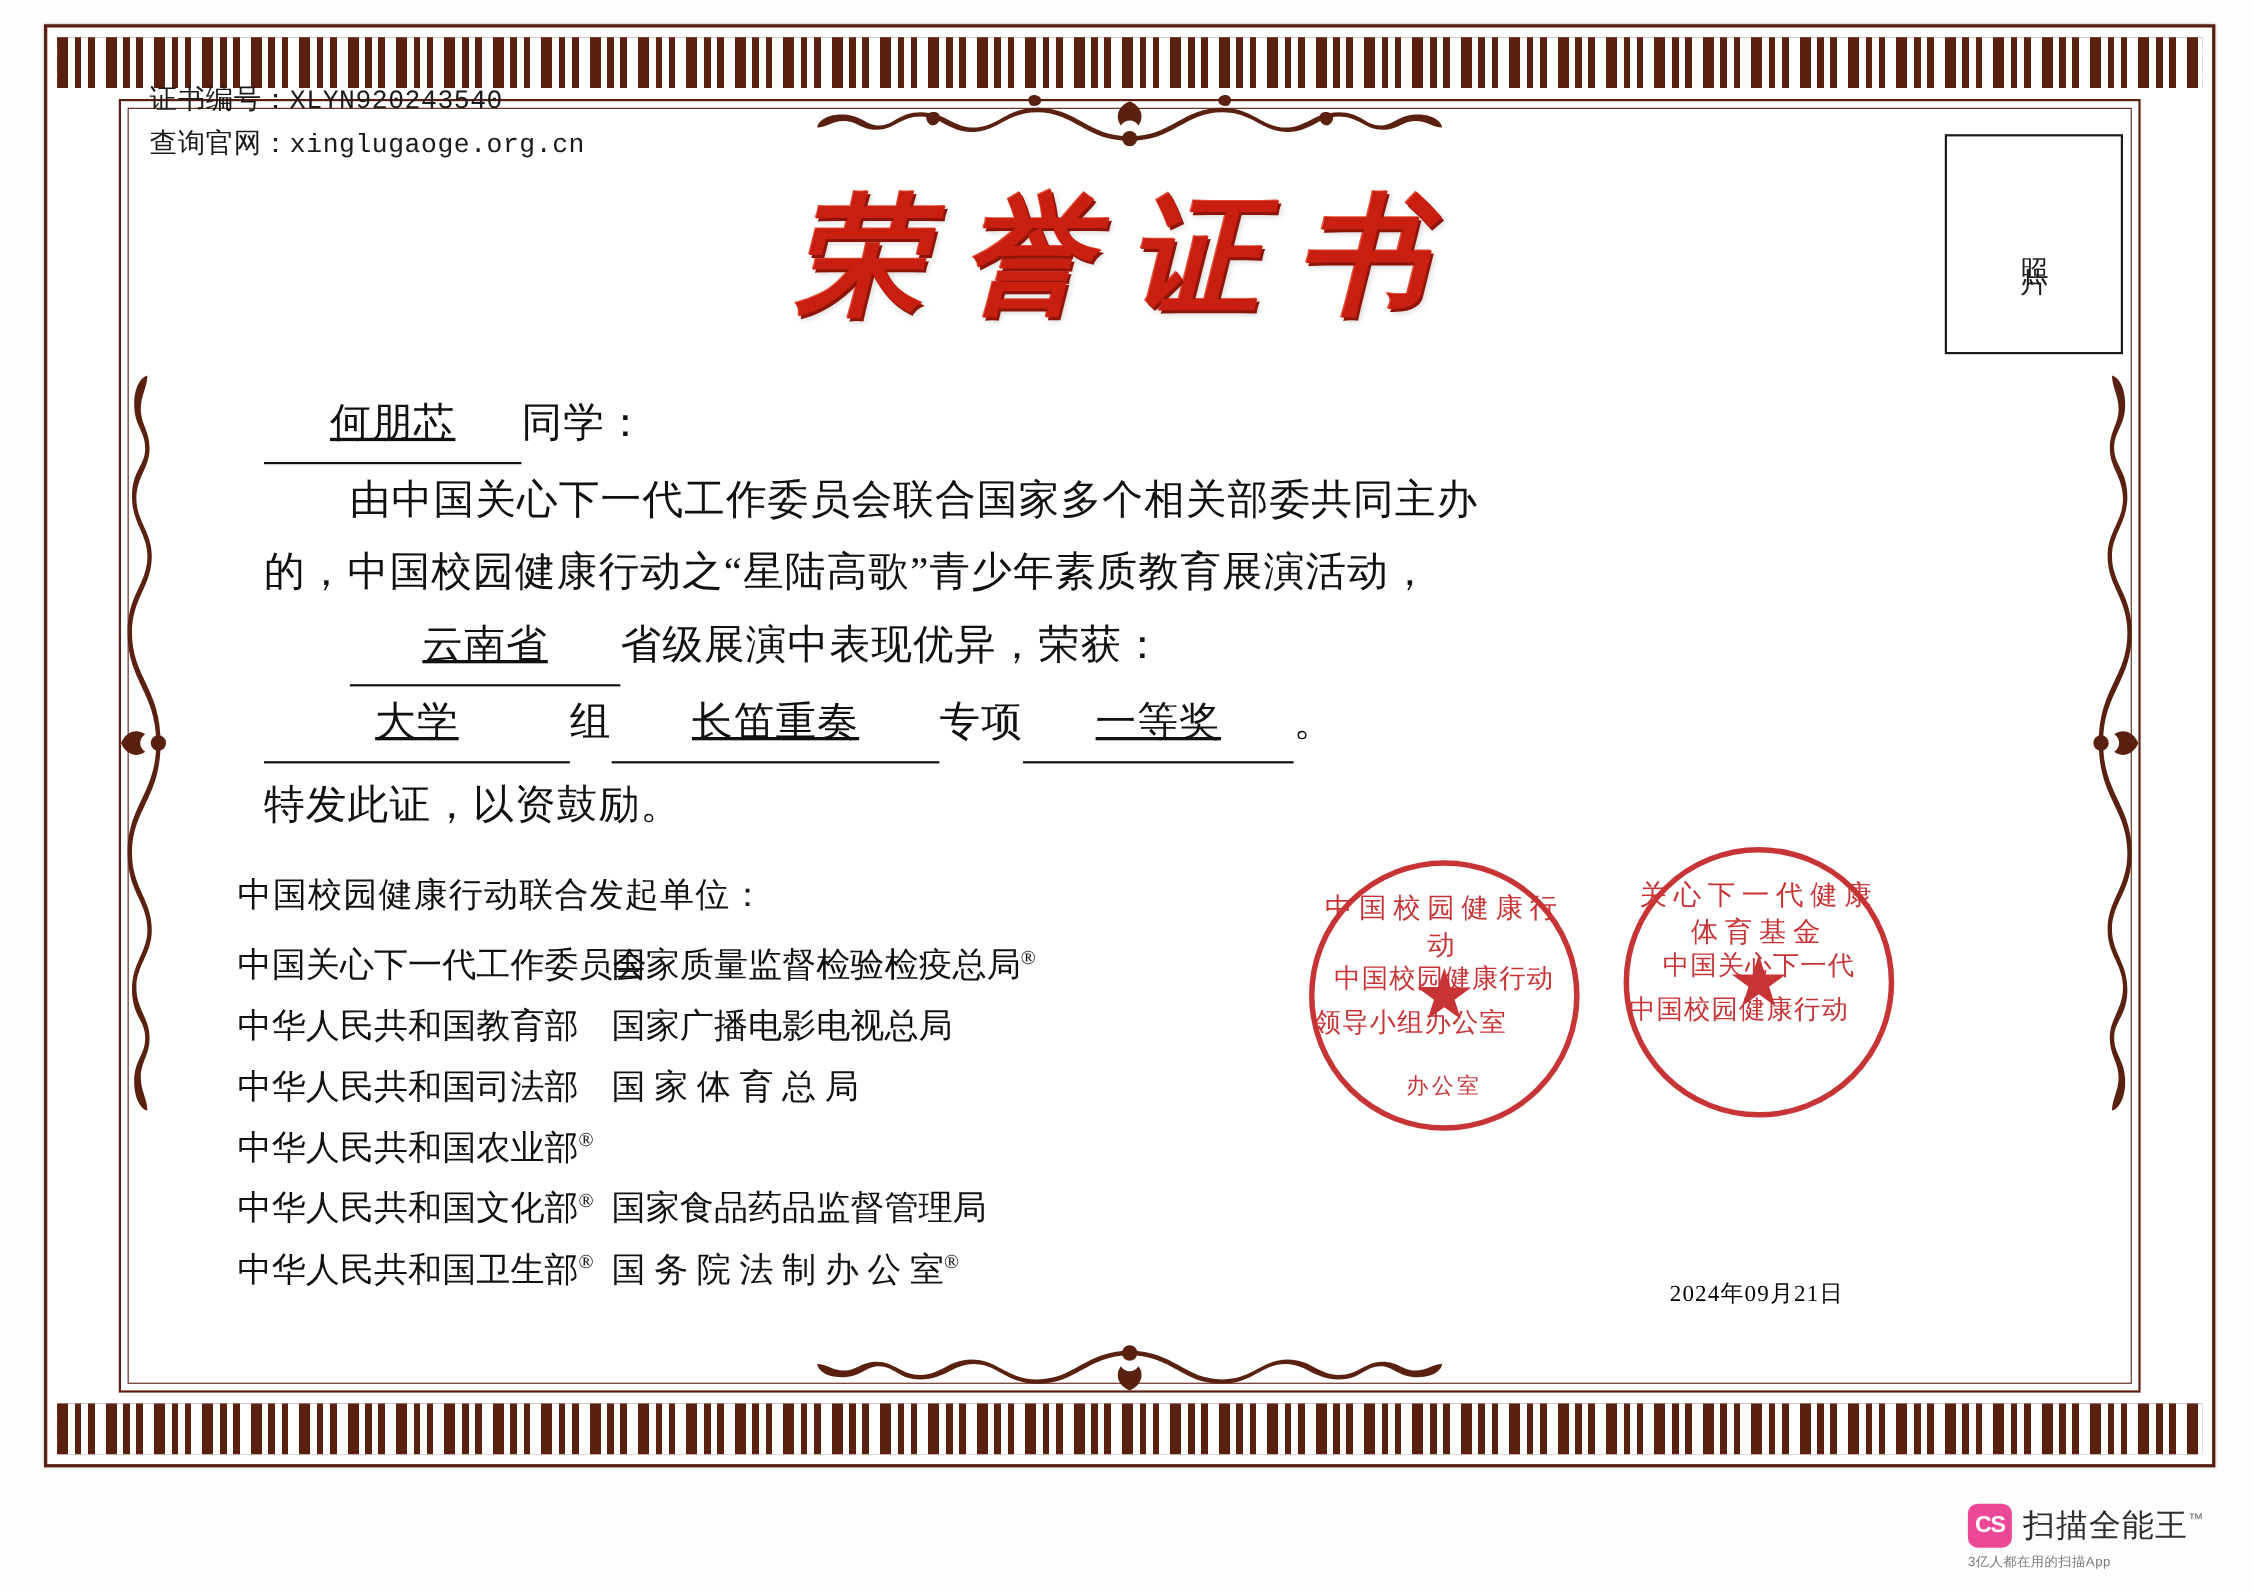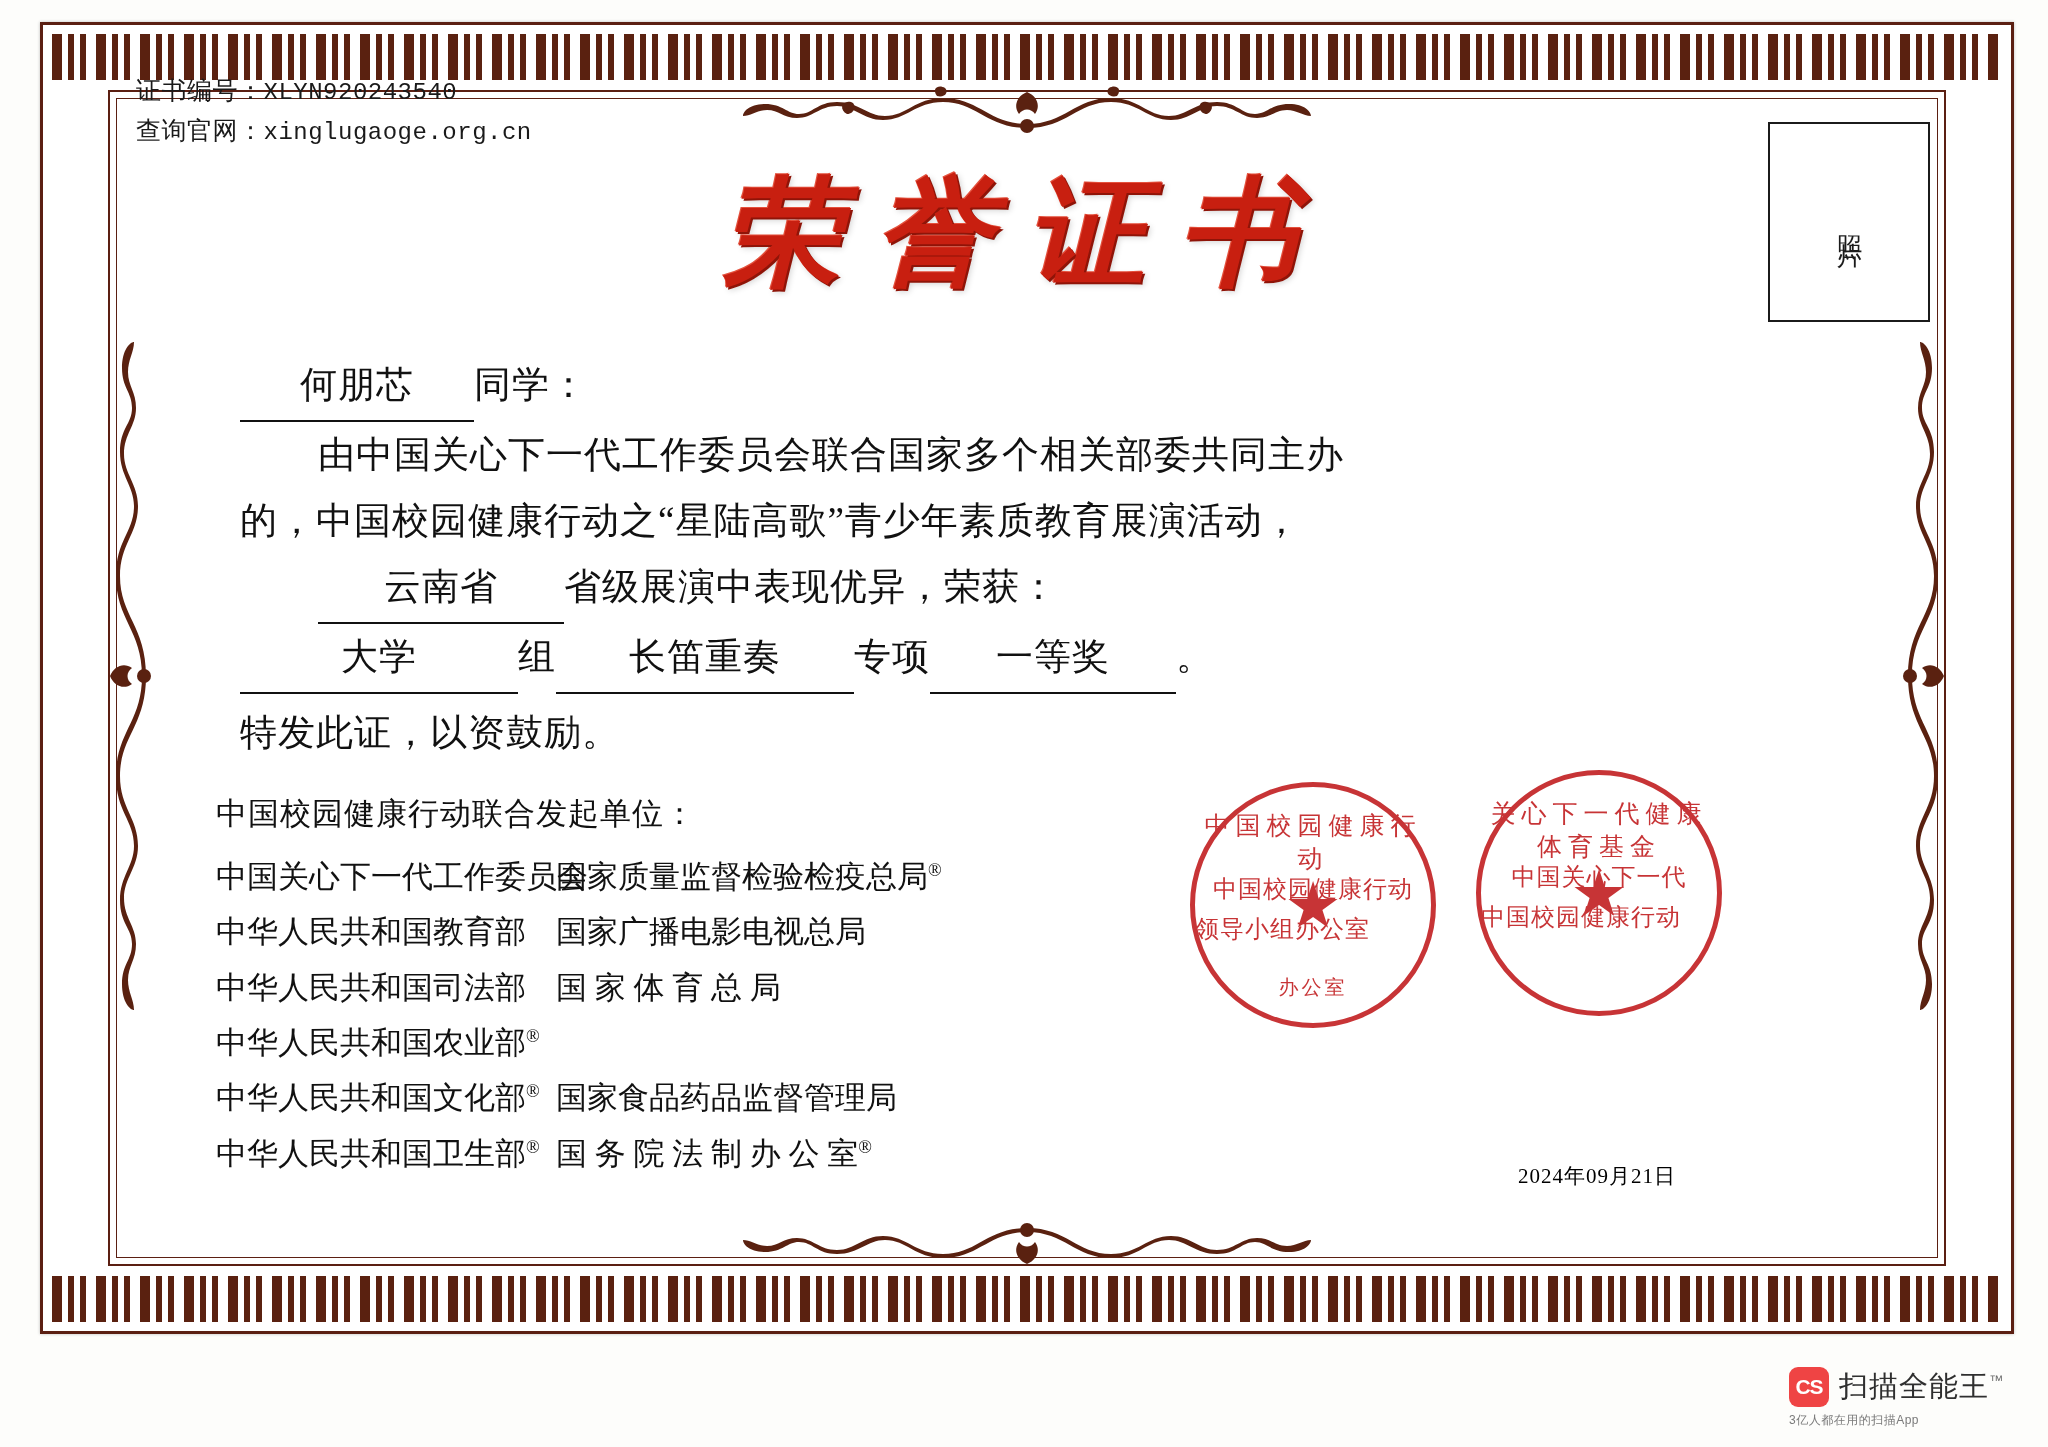--- a/index.html
+++ b/index.html
@@ -183,20 +183,21 @@
     letter-spacing: 1px;
   }
   .line { white-space: nowrap; }
   .indent { display: inline-block; width: 78px; }
   .fill {
     display: inline-block;
     border-bottom: 2px solid #111;
     text-align: center;
     vertical-align: baseline;
     padding: 0 4px 2px 4px;
+    text-decoration: underline;
   }
   .fill.w-name   { width: 226px; }
   .fill.w-prov   { width: 238px; }
   .fill.w-group  { width: 270px; }
   .fill.w-item   { width: 290px; }
   .fill.w-prize  { width: 238px; }
 
   .closing {
     margin-top: 6px;
   }
@@ -288,21 +289,21 @@
     position: absolute;
     right: 44px;
     bottom: 18px;
     text-align: left;
     user-select: none;
   }
   .wm-row { display: flex; align-items: center; gap: 10px; }
   .wm-badge {
     width: 40px; height: 40px;
     border-radius: 9px;
-    background: #ef4444;
+    background: #ec4899;
     color: #ffffff;
     font-family: "Liberation Sans", sans-serif;
     font-weight: bold;
     font-size: 21px;
     display: flex; align-items: center; justify-content: center;
     letter-spacing: -1px;
   }
   .wm-main {
     font-family: "Liberation Sans", sans-serif;
     font-size: 29px;

